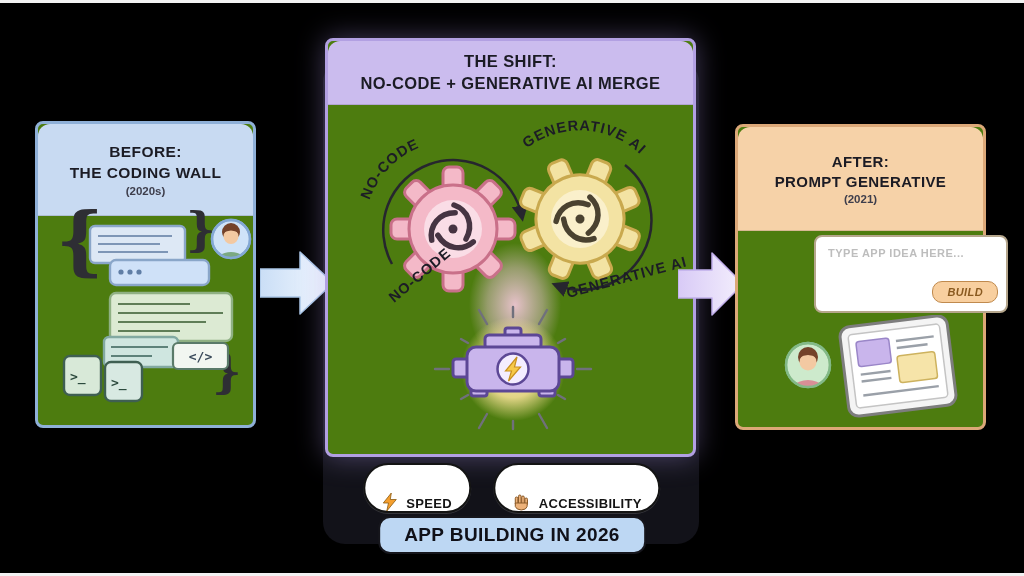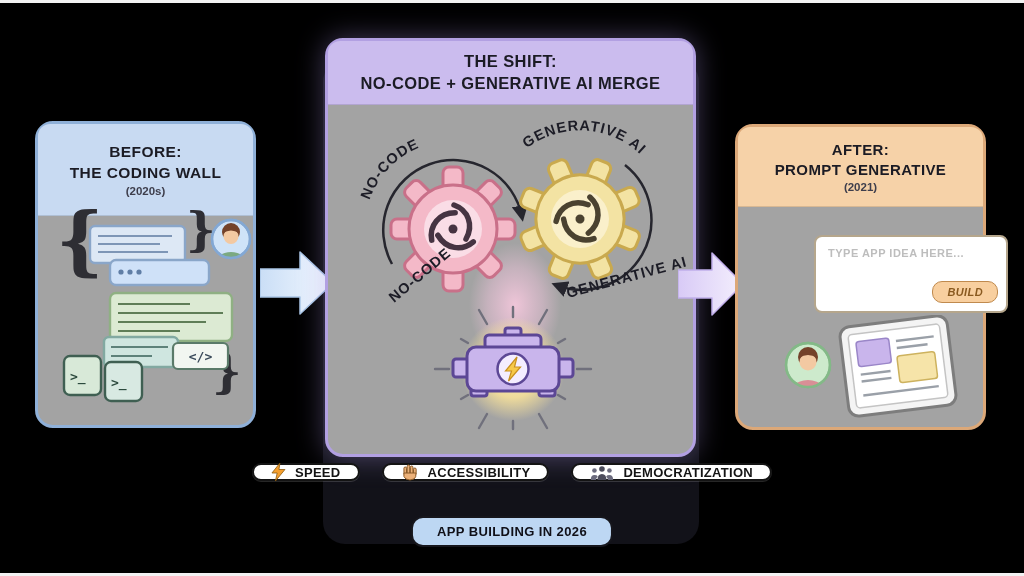--- a/index.html
+++ b/index.html
@@ -9,34 +9,34 @@
     overflow:hidden; font-family:"Liberation Sans","DejaVu Sans",sans-serif;
   }
   .edge-line { position:absolute; left:0; right:0; height:3px; background:#f2f2f2; }
   .edge-line.top { top:0; } .edge-line.bottom { bottom:0; }
 
   .center-backdrop {
     position:absolute; left:323px; top:60px; width:376px; height:484px;
     background:#121219; border-radius:22px;
   }
 
-  .panel { position:absolute; background:#a3a3a3; border-radius:18px; }
+  .panel { position:absolute; background:#4d7c0f; border-radius:8px; }
   .panel-before { left:35px;  top:121px; width:221px; height:307px; border:3px solid #8fb0d8; }
   .panel-shift  { left:325px; top:38px;  width:371px; height:419px; border:3px solid #b2a0e2;
                   box-shadow:0 0 28px rgba(170,150,230,.40); }
   .panel-after  { left:735px; top:124px; width:251px; height:306px; border:3px solid #dca878; }
 
   .panel-header {
     display:flex; flex-direction:column; justify-content:center; align-items:center;
     border-radius:12px 12px 0 0; color:#1b1b24; text-align:center;
     border-bottom:1px solid rgba(0,0,0,.12); width:100%;
   }
   .panel-before .panel-header { background:#c8daf2; height:92px; }
   .panel-shift  .panel-header { background:#cbbcee; height:64px; }
-  .panel-after  .panel-header { background:#f6d2a8; height:80px; }
+  .panel-after  .panel-header { background:#f6d2a8; height:104px; }
   .ph-line { font-weight:bold; letter-spacing:.4px; line-height:1.32; }
   .panel-before .ph-line { font-size:15.5px; }
   .panel-shift  .ph-line { font-size:16.5px; }
   .panel-after  .ph-line { font-size:15px; }
   .ph-era { font-size:11.5px; font-weight:bold; color:#3e3e4c; margin-top:2px; }
 
   .before-art { position:absolute; left:2px; top:76px; }
   .shift-art  { position:absolute; left:0px;  top:66px; }
   .after-art  { position:absolute; left:2px;  top:188px; }
 
@@ -58,31 +58,31 @@
   .build-btn {
     position:absolute; right:8px; bottom:8px; background:#f8cf9f;
     border:1.5px solid #c08a4e; border-radius:10px; padding:4px 14px;
     color:#8a5a20; font-weight:bold; font-size:11px; letter-spacing:.4px;
     font-family:"Liberation Sans",sans-serif; cursor:pointer;font-style:italic;
   }
 
   .badges { position:absolute; top:463px; left:512px; transform:translateX(-50%);
             display:flex; gap:22px; }
   .badge {
-    display:flex; align-items:center; gap:9px; background:#fff;
-    border:2px solid #141414; border-radius:999px; height:18px; padding:0 17px;
+    display:flex; align-items:flex-end; gap:9px; background:#fff;
+    border:2px solid #141414; border-radius:999px; height:50px; padding:0 17px;
     font-weight:bold; font-size:13px; letter-spacing:.3px; color:#141414;
     box-shadow:0 1px 0 rgba(255,255,255,.15);
   }
   .badge svg { flex:0 0 auto; }
 
   .footer-pill {
     position:absolute; top:516px; left:512px; transform:translateX(-50%);
     background:#bdd7f3; border:2px solid #16161c; border-radius:12px;
-    padding:6px 24px; font-weight:bold; font-size:13px; color:#101018;
+    padding:6px 24px; font-weight:bold; font-size:19px; color:#101018;
     letter-spacing:.4px; white-space:nowrap;
   }
 
   .arrow { position:absolute; }
   .arrow-left  { left:260px; top:247px; }
   .arrow-right { left:678px; top:249px; }
 </style>
 </head>
 <body>
 
@@ -340,31 +340,16 @@
         <g fill="#edb27a" stroke="#8a5a28" stroke-width="1">
           <rect x="3" y="4" width="2.6" height="8" rx="1.3"></rect>
           <rect x="6.2" y="2" width="2.6" height="10" rx="1.3"></rect>
           <rect x="9.4" y="3" width="2.6" height="9" rx="1.3"></rect>
           <rect x="12.6" y="5" width="2.6" height="7" rx="1.3"></rect>
           <path d="M 3 10 Q 2 14 5 16 Q 9 18 13 16 Q 15.5 14.5 15 10 Z"></path>
         </g>
       </svg>
       <span>ACCESSIBILITY</span>
     </div>
-    <div class="badge">
-      <svg width="24" height="15" viewBox="0 0 24 15">
-        <g fill="#6b6b7e">
-          <circle cx="4.5" cy="5.5" r="2.3"></circle>
-          <path d="M 0.8 15 Q 0.8 10 4.5 10 Q 7 10 7.8 11.4 Q 6 13 6 15 Z"></path>
-          <circle cx="19.5" cy="5.5" r="2.3"></circle>
-          <path d="M 23.2 15 Q 23.2 10 19.5 10 Q 17 10 16.2 11.4 Q 18 13 18 15 Z"></path>
-        </g>
-        <g fill="#4c4c5c">
-          <circle cx="12" cy="4" r="2.8"></circle>
-          <path d="M 7.5 15 Q 7.5 9 12 9 Q 16.5 9 16.5 15 Z"></path>
-        </g>
-      </svg>
-      <span>DEMOCRATIZATION</span>
-    </div>
   </div>
 
   <div class="footer-pill">APP BUILDING IN 2026</div>
 </div>
 
 </body></html>

